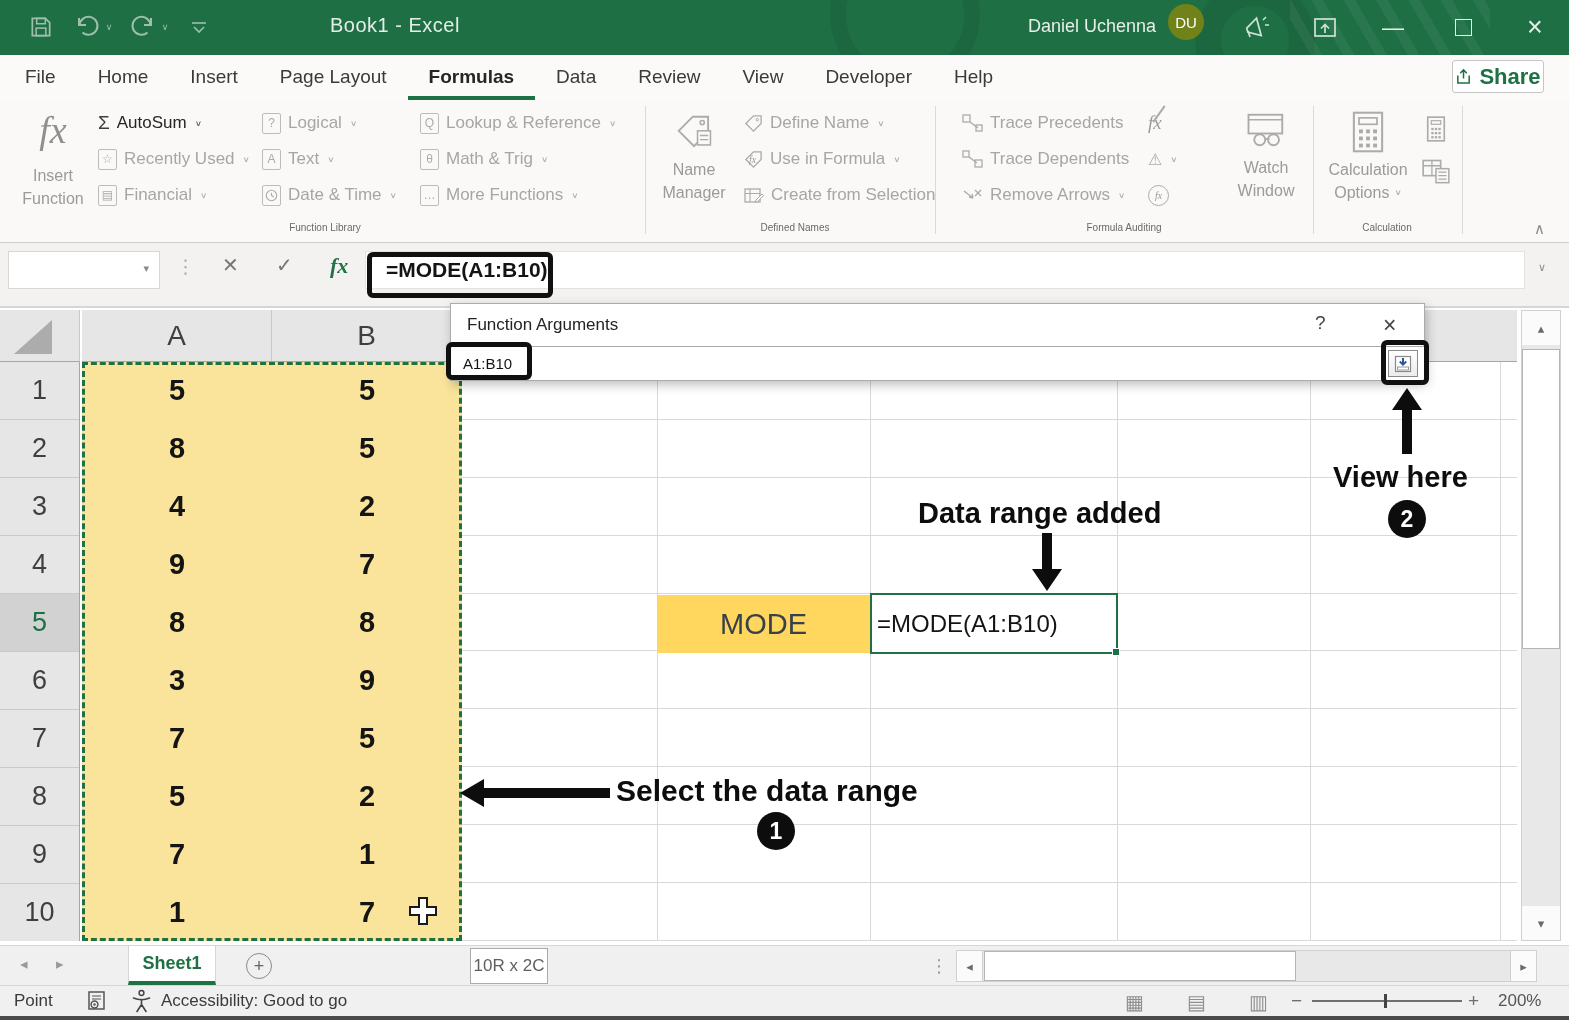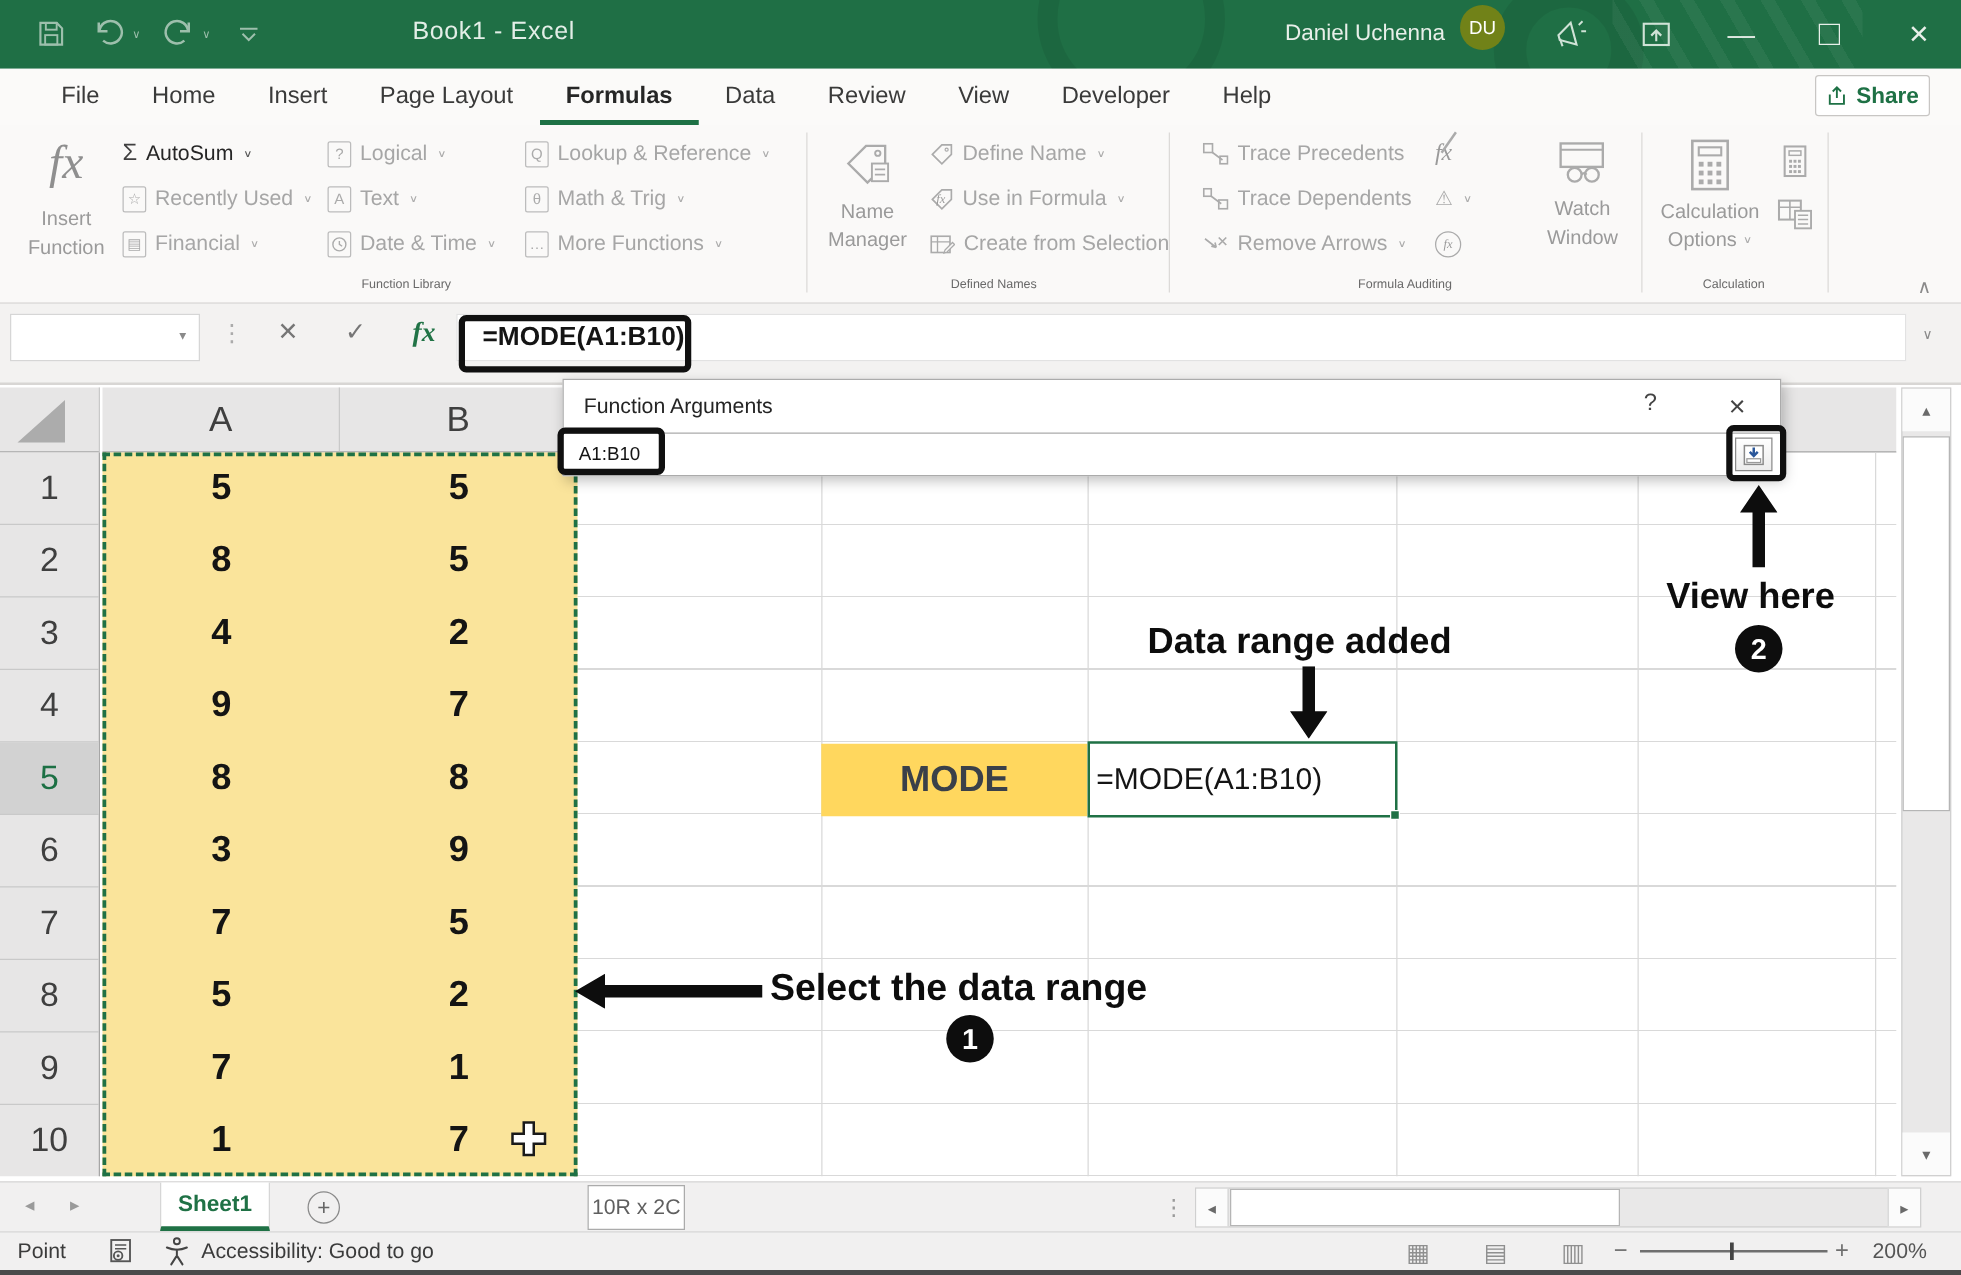--- a/index.html
+++ b/index.html
@@ -10,24 +10,24 @@
 .titlebar{position:absolute;left:0;top:0;width:1569px;height:55px;background:#1F6F45;overflow:hidden;color:#DFEBE3}
 .deco{position:absolute;border-radius:50%;border:16px solid rgba(0,0,0,.07)}
 .deco2{position:absolute;background:repeating-linear-gradient(60deg,transparent 0 18px,rgba(255,255,255,.05) 18px 28px)}
 .qatbtn{position:absolute;top:12px;width:34px;height:30px;display:flex;align-items:center;justify-content:center;cursor:pointer}
 .ttl{position:absolute;top:14px;font-size:20px;letter-spacing:.5px;color:#E3EEE7}
 .searchbox{position:absolute;left:577px;top:9px;width:420px;height:37px;background:#A9C7B6;border-radius:2px;display:flex;align-items:center;gap:14px;padding-left:32px;color:#2D5C44;font-size:19px}
 .uname{position:absolute;left:1028px;top:16px;font-size:18px;color:#E8EFE9}
 .avatar{position:absolute;left:1168px;top:4px;width:36px;height:36px;border-radius:50%;background:#718218;color:#fff;font-size:15px;display:flex;align-items:center;justify-content:center}
 .winbtn{position:absolute;top:0;width:50px;height:55px;display:flex;align-items:center;justify-content:center;color:#E8EFE9}
 
-.menubar{position:absolute;left:0;top:55px;width:1569px;height:45px;background:#FBFAF9;display:flex;padding-left:28px}
+.menubar{position:absolute;left:0;top:55px;width:1569px;height:45px;background:#FBFAF9;display:flex;padding-left:4px}
 .mtab{padding:0 21px;line-height:43px;font-size:19px;color:#3A3A3A;cursor:pointer;white-space:nowrap}
 .mtab.active{font-weight:700;color:#262626;border-bottom:4px solid #1E7145}
-.sharebtn{position:absolute;left:1452px;top:60px;width:92px;height:33px;background:#fff;border:1px solid #C8C6C4;border-radius:3px;display:flex;align-items:center;justify-content:center;gap:7px;color:#1E7145;font-size:18px;font-weight:600;cursor:pointer}
+.sharebtn{position:absolute;left:1452px;top:60px;width:92px;height:33px;background:#fff;border:1px solid #C8C6C4;border-radius:3px;display:flex;align-items:center;justify-content:center;gap:7px;color:#1E7145;font-size:22px;font-weight:600;cursor:pointer}
 
 .ribbon{position:absolute;left:0;top:100px;width:1569px;height:143px;background:#FAF9F8;border-bottom:1px solid #D1CFCD}
 .rdiv{position:absolute;top:6px;height:128px;width:1px;background:#DCDAD8}
 .glabel{position:absolute;top:122px;font-size:10px;color:#696969;text-align:center}
 .bigbtn{position:absolute;display:flex;flex-direction:column;align-items:center;color:#9a9a9a;font-size:16px;line-height:23px;cursor:pointer;text-align:center}
 .rcol{position:absolute;display:flex;flex-direction:column;justify-content:space-between;height:98px}
 .ritem{display:flex;align-items:center;gap:7px;font-size:17px;color:#A6A6A6;white-space:nowrap;cursor:pointer;height:26px}
 .ritem.en{color:#262626}
 .mini{width:19px;height:21px;border:1px solid #BCBCBC;border-radius:2px;font-size:12px;display:flex;align-items:center;justify-content:center;color:#ABABAB;flex:none}
 .chev{font-size:10px;color:#ABABAB;margin-left:1px;transform:scaleY(.8)}
@@ -45,21 +45,21 @@
 .colhdrs{position:absolute;left:82px;top:310px;width:1435px;height:52px;background:#E7E6E6;border-bottom:1px solid #A6A6A6;display:flex}
 .chcell{width:190px;border-right:1px solid #C9C9C9;display:flex;align-items:center;justify-content:center;font-size:28px;color:#3f3f3f;cursor:pointer}
 .rowhdrs{position:absolute;left:0;top:362px;width:80px;height:579px;background:#E7E6E6;border-right:1px solid #A6A6A6;display:flex;flex-direction:column}
 .rhcell{flex:1;display:flex;align-items:center;justify-content:center;font-size:27px;color:#3f3f3f;border-bottom:1px solid #C9C9C9;cursor:pointer}
 .rhcell.active{background:#D2D2D2;color:#1C7044}
 .gridbg{position:absolute;left:462px;top:362px;width:1055px;height:579px;background:repeating-linear-gradient(to bottom,transparent 0 56.9px,#D9D9D9 56.9px 57.9px)}
 .vline{position:absolute;top:362px;height:579px;width:1px;background:#D9D9D9}
 .sel{position:absolute;left:82px;top:362px;width:380px;height:579px;background:#FAE49B;border:3px dashed #1F7145}
 .colvals{position:absolute;top:362px;width:190px;height:579px;display:flex;flex-direction:column;z-index:2}
 .vcell{flex:1;display:flex;align-items:center;justify-content:center;font-size:29px;font-weight:700;color:#141414;cursor:cell}
-.modecell{position:absolute;left:657px;top:595px;width:213px;height:58px;background:#FFD75E;display:flex;align-items:center;justify-content:center;font-size:29px;font-weight:700;color:#3A4049;z-index:2;cursor:cell}
+.modecell{position:absolute;left:657px;top:595px;width:213px;height:58px;background:#FFD75E;display:flex;align-items:center;justify-content:center;font-size:29px;font-weight:400;color:#3A4049;z-index:2;cursor:cell}
 .formulacell{position:absolute;left:870px;top:593px;width:248px;height:61px;background:#fff;border:2px solid #1F7145;display:flex;align-items:center;font-size:24px;color:#141414;padding-left:5px;z-index:3;cursor:text}
 .fillhandle{position:absolute;right:-4px;bottom:-4px;width:8px;height:8px;background:#1F7145;border:1px solid #fff}
 
 .dialog{position:absolute;left:450px;top:303px;width:975px;height:78px;background:#fff;border:1px solid #ABABAB;box-shadow:2px 4px 10px rgba(0,0,0,.25);z-index:5}
 .dlgtitle{position:absolute;left:16px;top:11px;font-size:17px;color:#242424}
 .dlgbtn{position:absolute;top:8px;font-size:19px;color:#444;cursor:pointer}
 .dlginput{position:absolute;left:0;top:42px;width:973px;height:34px;background:#fff;border-top:1px solid #ABABAB;display:flex;align-items:center}
 .dlgval{font-size:15px;color:#141414;padding-left:12px}
 .rangebtn{position:absolute;right:6px;top:3px;width:30px;height:27px;border:1px solid #8a8a8a;background:linear-gradient(#fff,#ececec);display:flex;align-items:center;justify-content:center;cursor:pointer}
 

